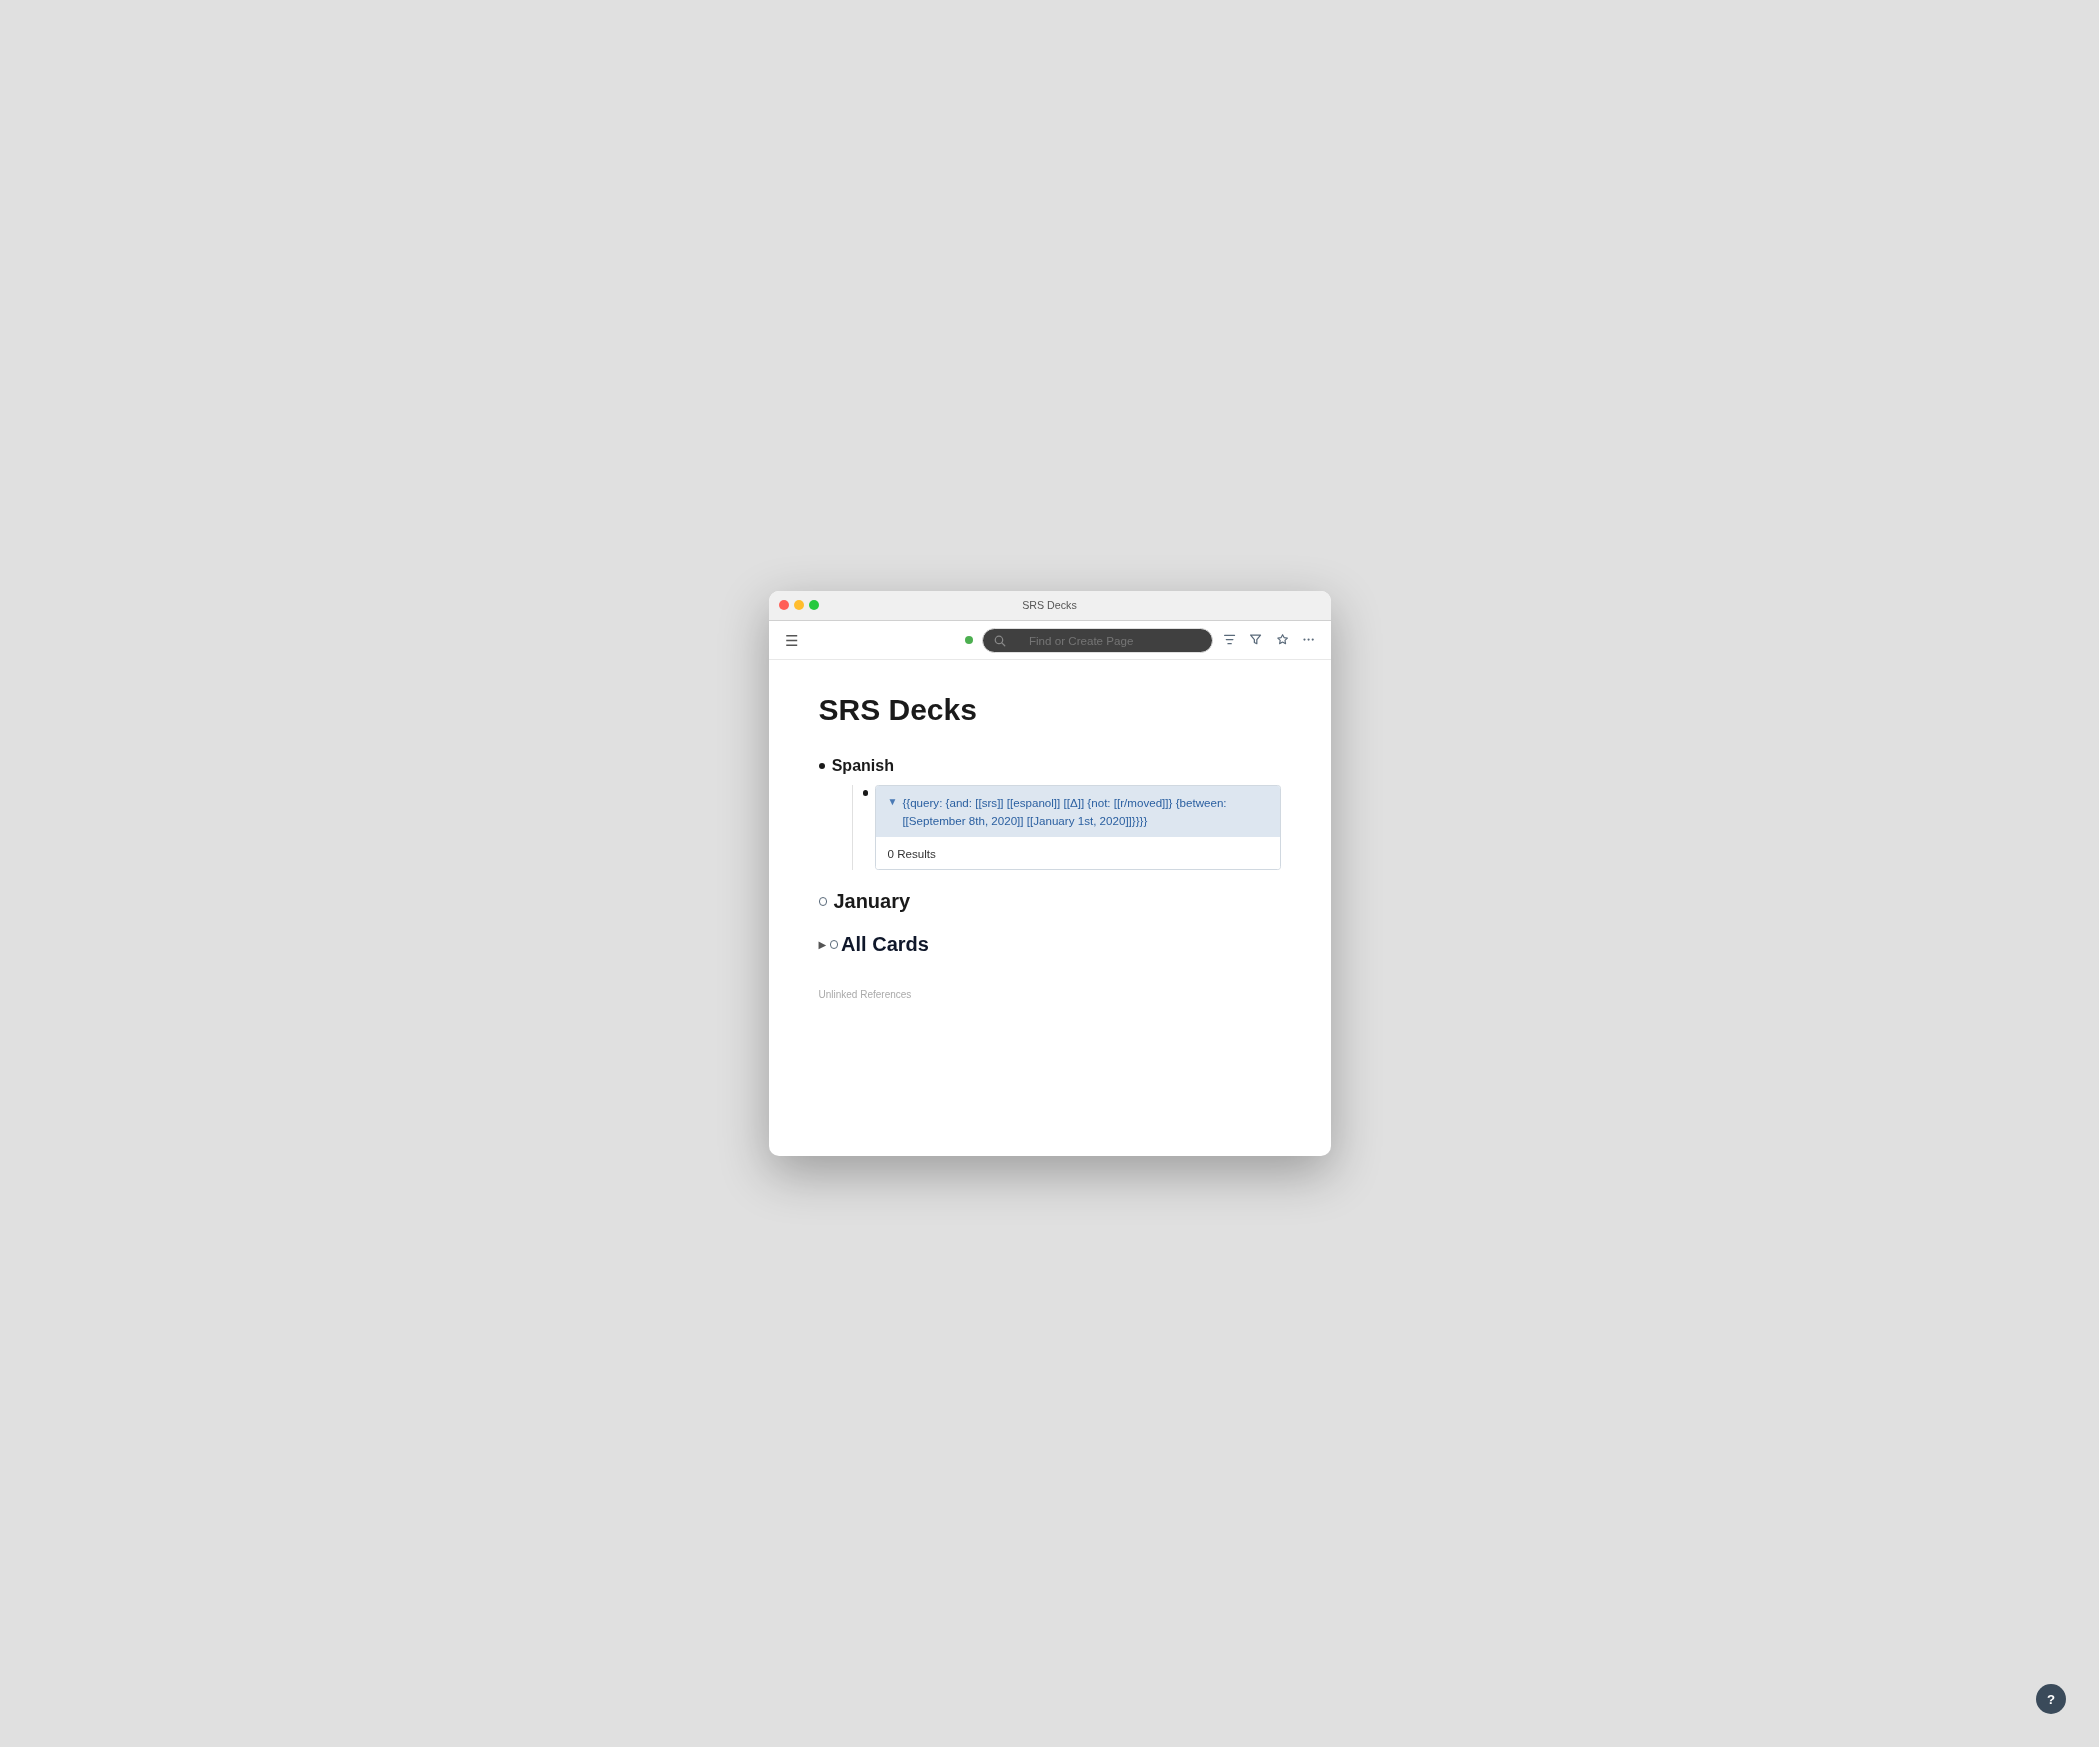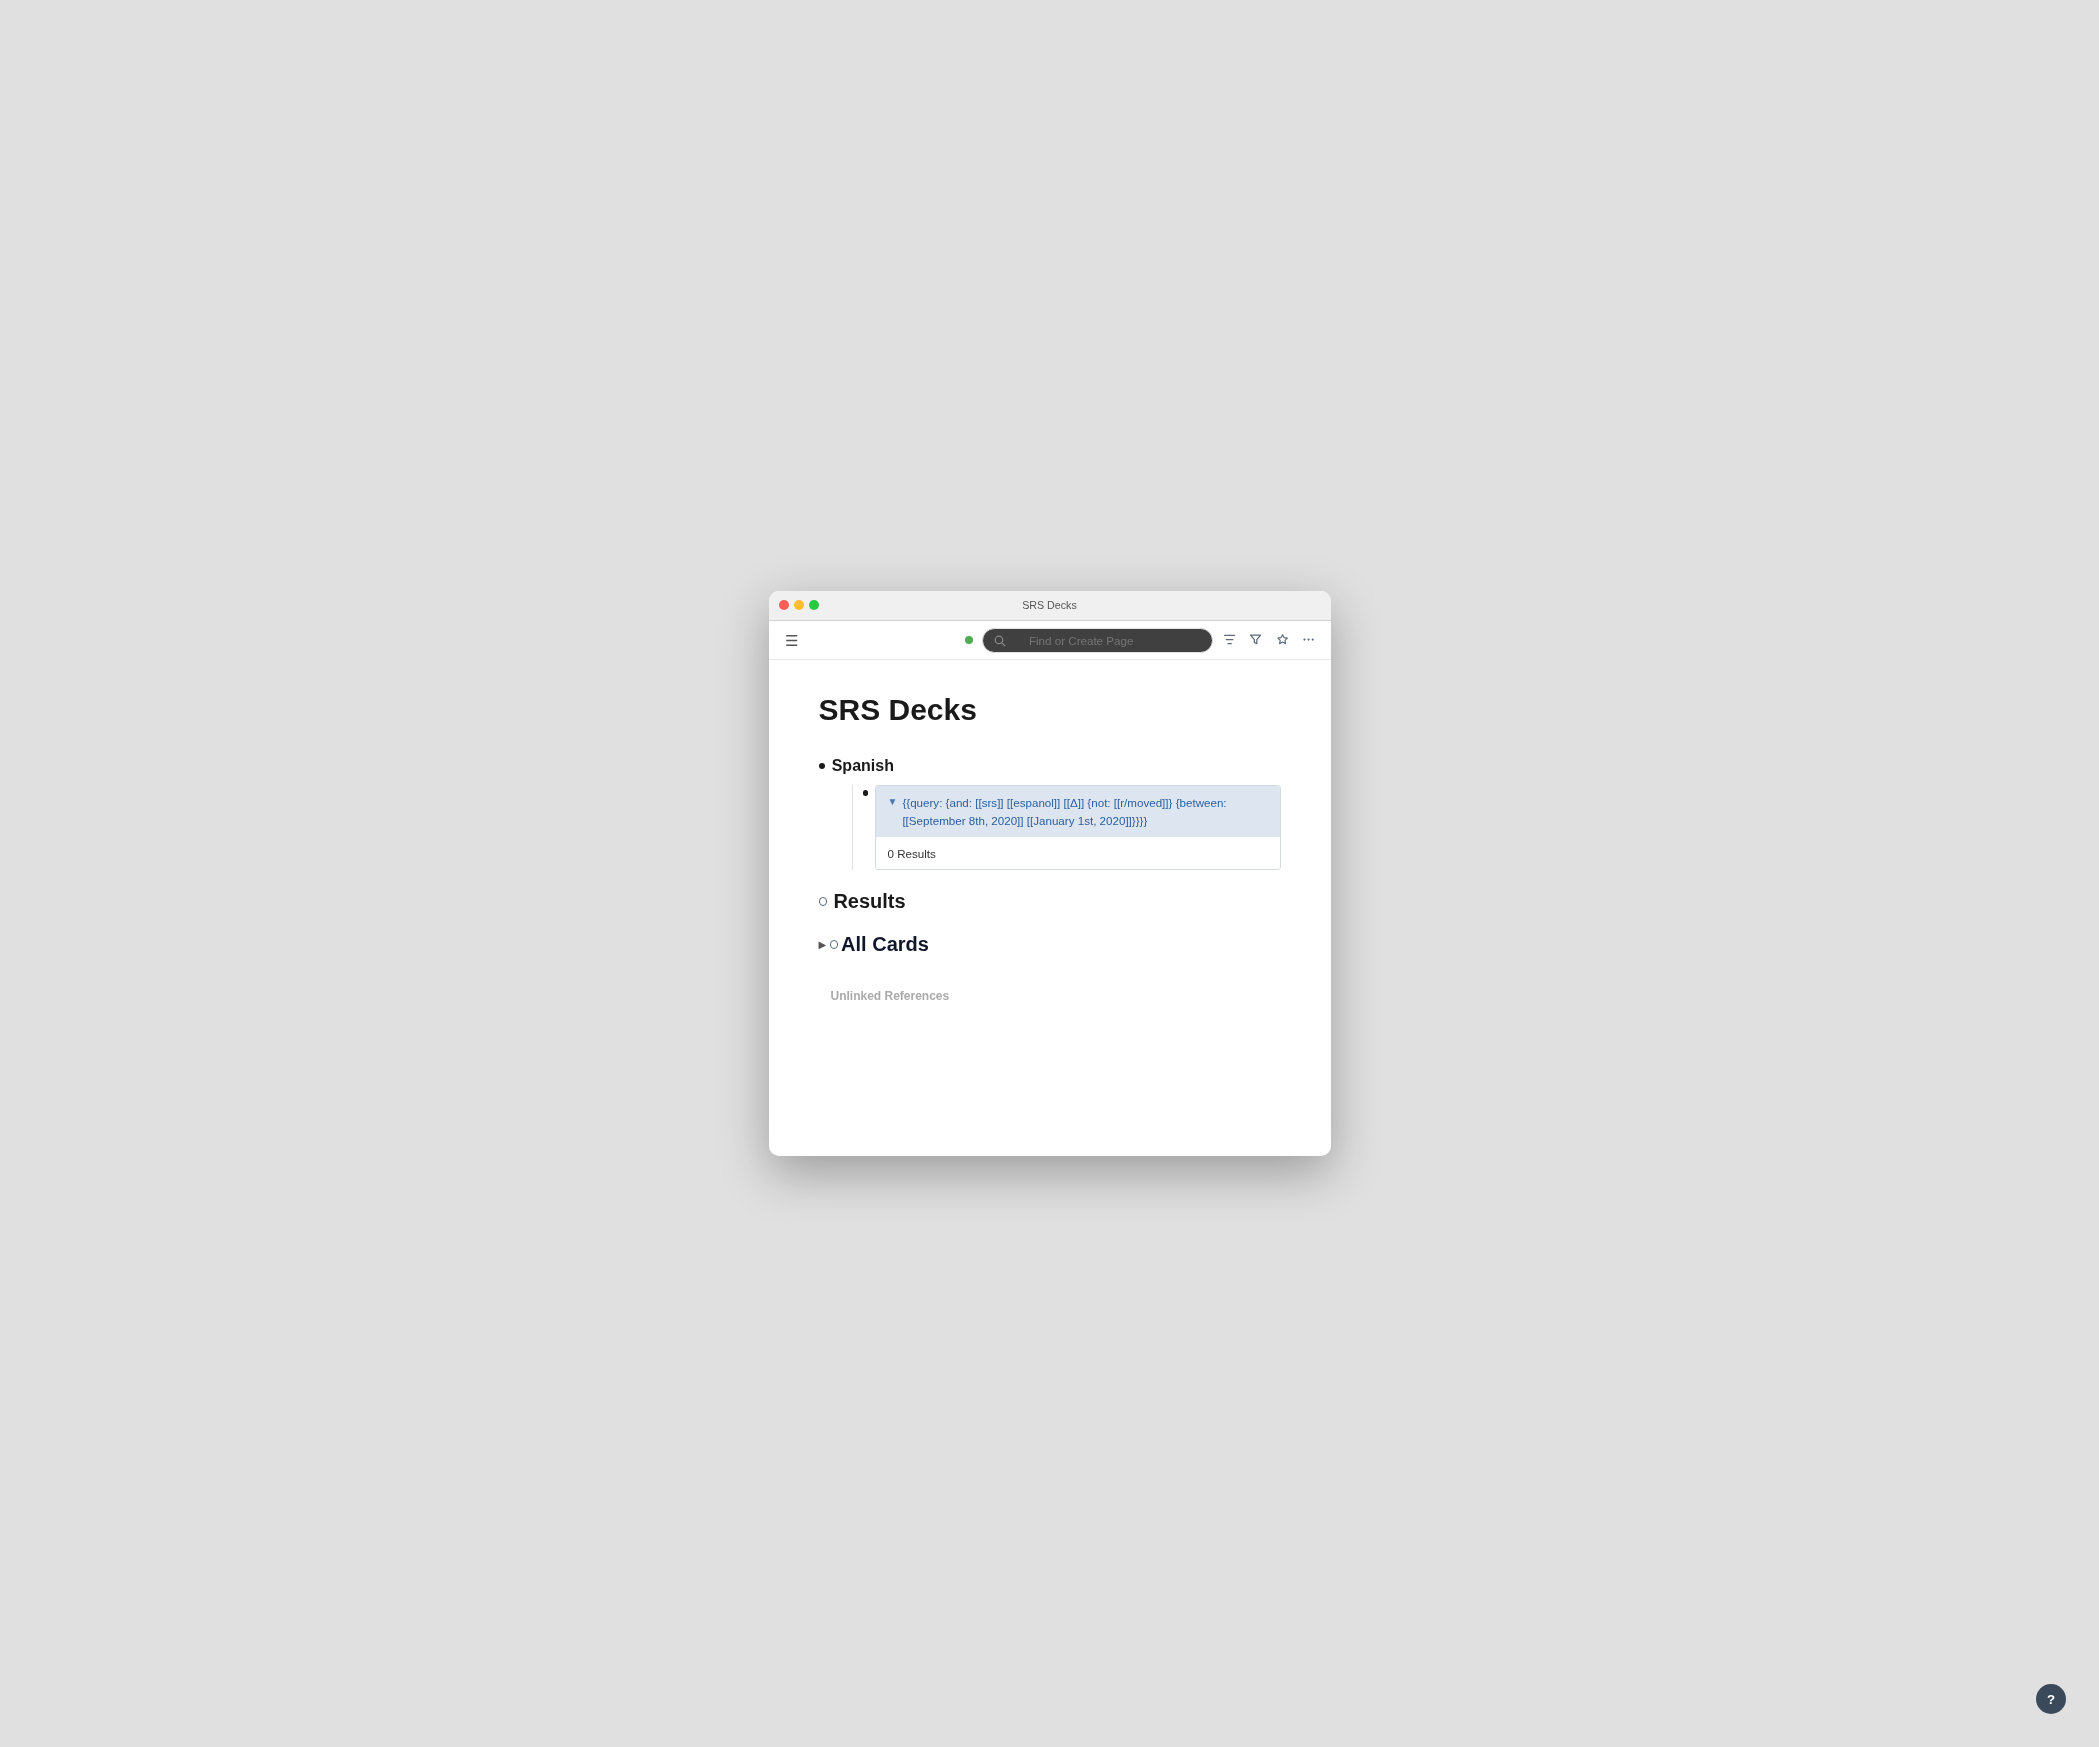--- a/index.html
+++ b/index.html
@@ -249,24 +249,23 @@
     }
 
     .results-text {
       font-size: 11.6px;
       color: #333;
       margin-top: 38px;
     }
 
     .unlinked-refs {
       margin-top: 33px;
-      font-size: 12px;
+      font-size: 10px;
       color: #aaa;
-      font-weight: 700;
-      margin-left: 12px;
+      font-weight: 400;
     }
 
     .help-btn {
       position: fixed;
       bottom: 33px;
       right: 33px;
       width: 30px;
       height: 30px;
       border-radius: 50%;
       background: #3a4a5a;
@@ -365,21 +364,21 @@
               <span class="results-text">0 Results</span>
             </div>
           </div>
         </div>
       </div>
     </div>
 
     <div class="section">
       <div class="section-header">
         <div class="bullet-dot-outline"></div>
-        <span class="section-title-german">Results</span>
+        <span class="section-title-german">January</span>
       </div>
     </div>
 
     <div class="section">
       <div class="all-cards-header section-header">
         <span class="chevron-right">▶</span>
         <div class="bullet-dot-outline"></div>
         <span class="section-title-allcards">All Cards</span>
       </div>
     </div>

